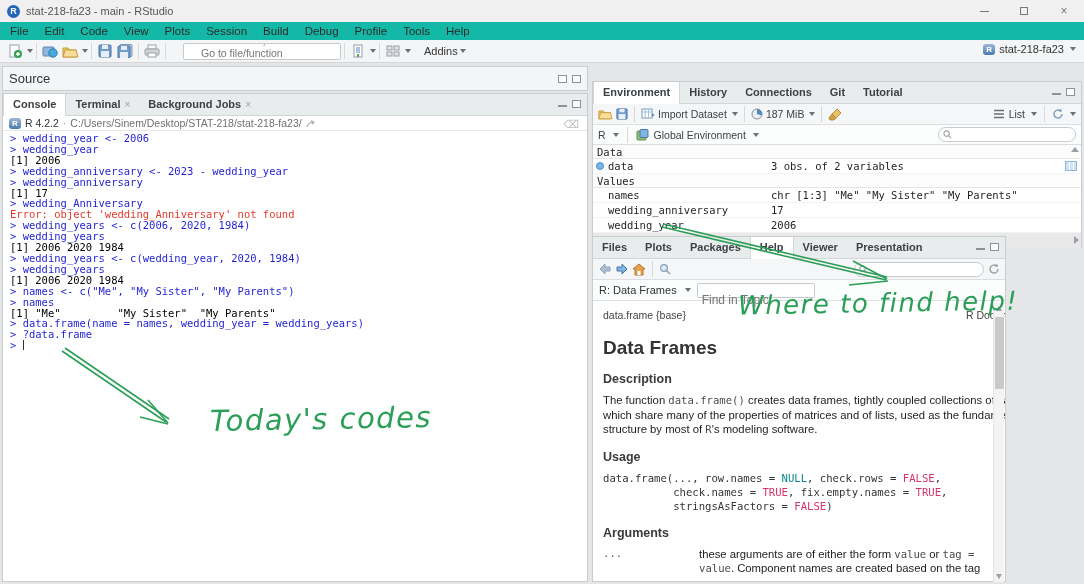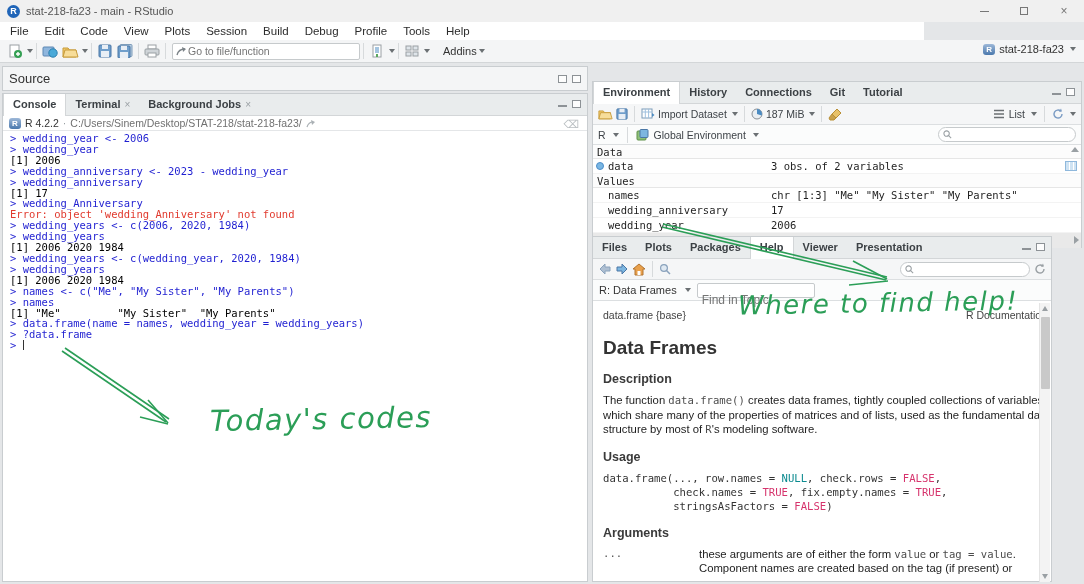--- a/index.html
+++ b/index.html
@@ -11,49 +11,49 @@
               display:flex; align-items:center; padding-left:7px; font-size:11px; color:#555; }
   .rlogo { display:inline-flex; align-items:center; justify-content:center; width:13px; height:13px;
            border-radius:50%; background:#2065b8; color:#fff; font-size:9px; font-weight:bold; margin-right:6px; }
   .winctrl { position:absolute; right:0; top:0; height:22px; display:flex; }
   .winctrl .wbtn { width:40px; height:22px; display:flex; align-items:center; justify-content:center; color:#666; }
   .glyph-min { width:9px; height:1px; background:#777; display:block; }
   .glyph-max { width:8px; height:8px; border:1px solid #777; display:block; }
   .glyph-close { font-size:12px; color:#777; line-height:1; }
 
   
-  .menubar { position:absolute; left:0; top:22px; width:924px; height:18px; background:#ffffff;
+  .menubar { position:absolute; left:0; top:22px; width:1084px; height:18px; background:#14b8a6;
              display:flex; align-items:center; font-size:11.5px; color:#2c2c2c; padding-left:2px; }
   .menu-item { padding:0 8px; height:18px; display:flex; align-items:center; }
 
   
   .toolbar { position:absolute; left:0; top:40px; width:1084px; height:23px; background:#f4f5f6;
              border-bottom:1px solid #d3d6d8; display:flex; align-items:center; padding-left:5px; }
   .tb-icon { display:inline-flex; align-items:center; justify-content:center; width:20px; height:18px; }
   .tb-sep { width:1px; height:16px; background:#d7dadc; margin:0 3px; }
   .caret { width:0; height:0; border-left:3px solid transparent; border-right:3px solid transparent;
            border-top:4px solid #6b7073; display:inline-block; margin-left:2px; }
-  .goto-box { display:flex; align-items:center; width:188px; height:17px; background:#fff;
-              border:1px solid #c6cacc; border-radius:2px; margin-left:3px; padding-left:3px; }
+  .goto-box { display:flex; align-items:center; width:158px; height:17px; background:#fff;
+              border:1px solid #c6cacc; border-radius:2px; margin-left:14px; padding-left:3px;flex-direction:column; }
   .goto-box input { border:none; outline:none; width:125px; font-size:10.5px; color:#444; background:transparent;
                     font-family:"Liberation Sans",sans-serif; }
   .tb-label { font-size:11px; color:#333; margin-left:13px; }
   .project-sel { position:absolute; right:8px; top:3px; display:flex; align-items:center; gap:4px; font-size:11px; color:#333; }
 
   
   .pane { position:absolute; background:#fff; border:1px solid #c9cdd0; }
   #source-pane { left:2px; top:66px; width:586px; height:25px; background:#f4f5f6; }
   .pane-header { display:flex; align-items:center; height:23px; padding:0 6px; font-size:13px; color:#333; }
   .pane-winctrl { margin-left:auto; display:flex; gap:5px; align-items:center; }
   .pw { width:9px; height:8px; border:1px solid #8d9296; background:#fdfdfd; }
   .pw.min { height:3px; border-width:0 0 2px 0; background:transparent; border-color:#8d9296; margin-top:4px; }
 
   #console-pane { left:2px; top:93px; width:586px; height:489px; }
   #env-pane     { left:592px; top:66px; width:490px; height:167px;margin-top:15px; }
-  #help-pane    { left:592px; top:236px; width:460px; height:346px; }
+  #help-pane    { left:592px; top:236px; width:414px; height:346px; }
 
   .tabstrip { display:flex; height:22px; background:#e9eced; border-bottom:1px solid #d3d6d8;
               font-size:11px; color:#3c4145; align-items:stretch; position:relative; }
   .tab { padding:4px 9px 0 9px; font-weight:bold; display:flex; gap:4px; align-items:flex-start; }
   .tab.active { background:#fff; border-left:1px solid #d3d6d8; border-right:1px solid #d3d6d8; margin-bottom:-1px; }
   .tab .close { color:#9aa0a4; font-weight:normal; font-size:10px; margin-top:1px; }
   .strip-ctrl { position:absolute; right:6px; top:6px; display:flex; gap:5px; }
 
   
   .console-version { height:15px; display:flex; align-items:center; gap:4px; padding-left:6px;

